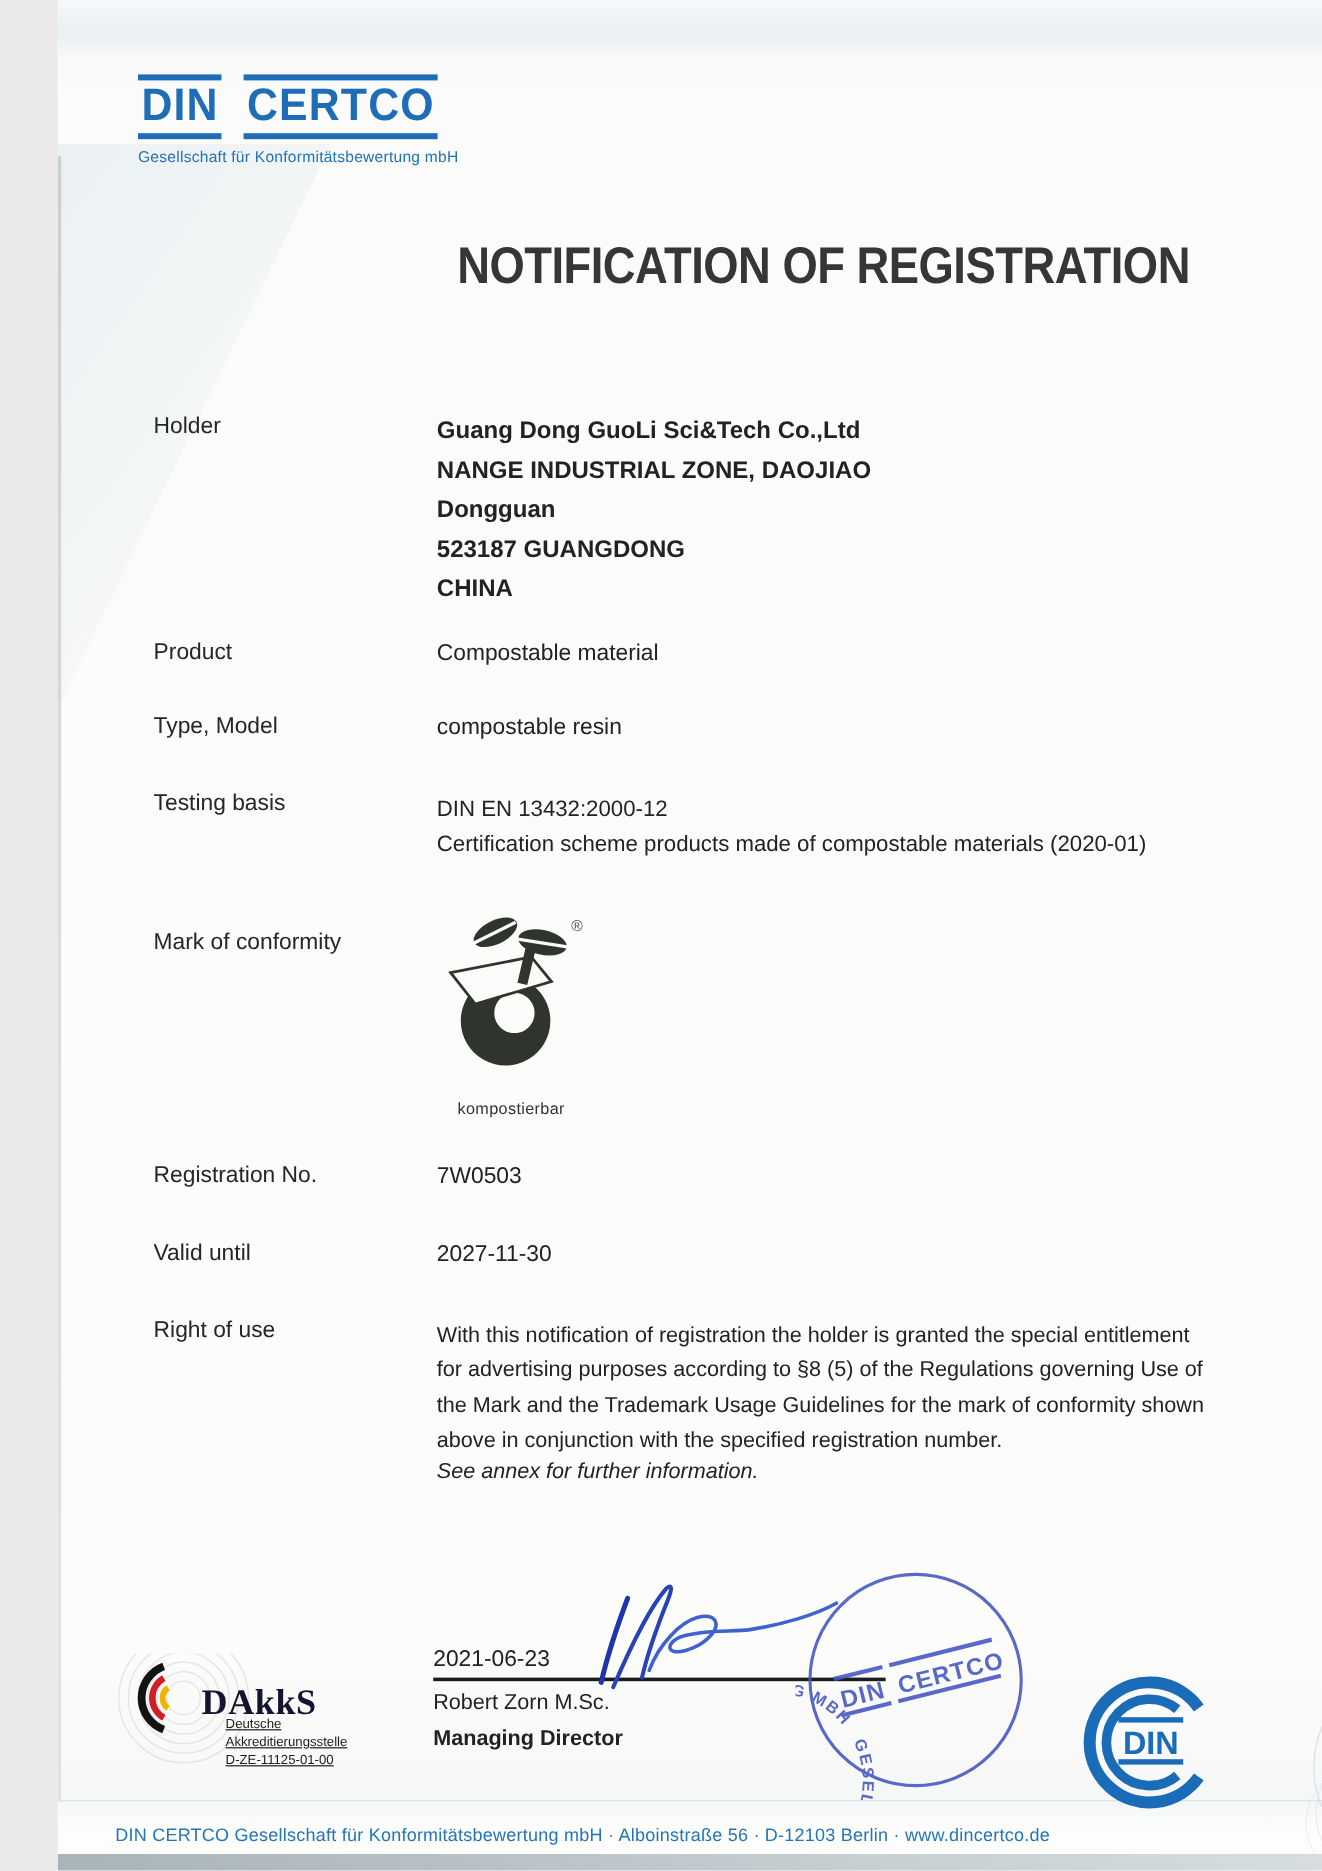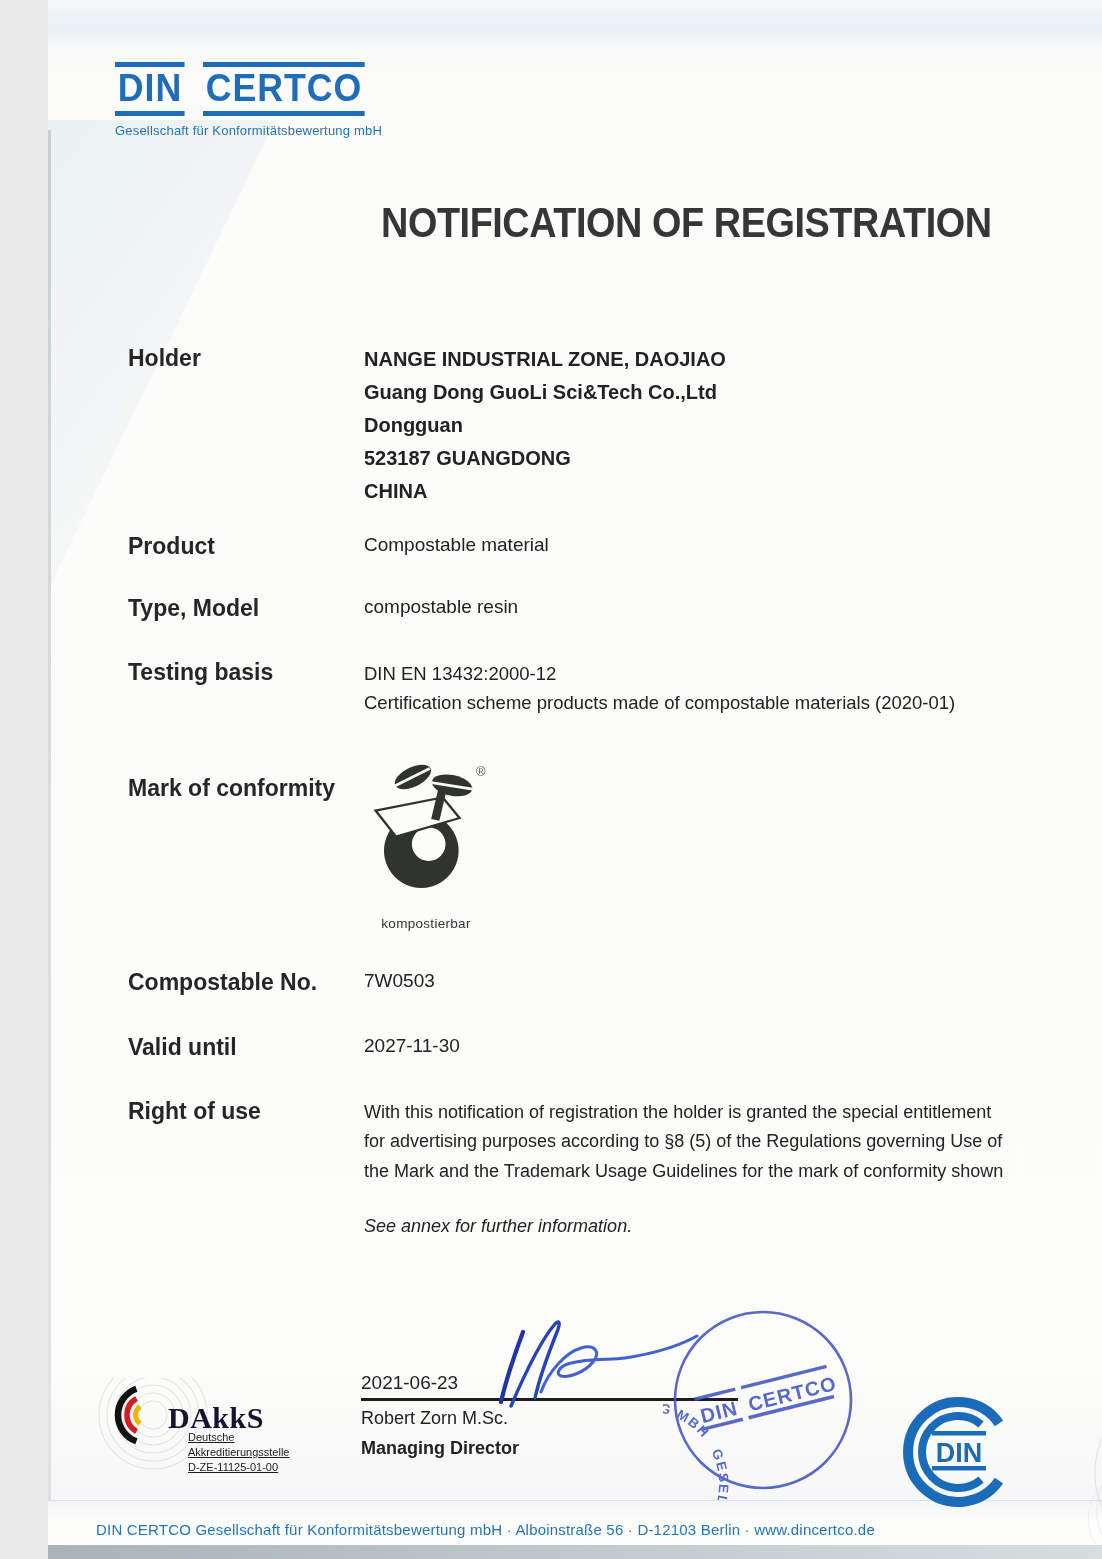--- a/index.html
+++ b/index.html
@@ -25,21 +25,21 @@
   .brand-words{display:flex;gap:14px;align-items:stretch;}
   .brand-word{border-top:5px solid #1f6db6;border-bottom:5px solid #1f6db6;
     padding:2px 3px 4px;font-weight:bold;font-size:38px;line-height:1;
     color:#1f6db6;letter-spacing:1px;transform:scaleX(.94);transform-origin:left;}
   .brand-sub{margin-top:7px;font-size:13px;color:#2273b8;letter-spacing:.2px;}
   
   .doc-title{position:absolute;left:333px;top:198px;font-size:43px;font-weight:bold;
     color:#363636;letter-spacing:-.5px;white-space:nowrap;
     transform:scaleX(.88);transform-origin:left;}
   
-  .lbl{position:absolute;left:80px;font-size:23px;font-weight:bold;color:#262626;white-space:nowrap;}
+  .lbl{position:absolute;left:80px;font-size:19px;font-weight:normal;color:#262626;white-space:nowrap;}
   .val{position:absolute;left:316px;font-size:19px;color:#222;white-space:nowrap;}
   .val.bold{font-weight:bold;font-size:20px;}
   .holder-lines div{line-height:33px;}
   .testing-lines div{line-height:29px;font-size:18.5px;}
   .rou-lines div{line-height:29.4px;font-size:18px;}
   .annex{position:absolute;left:316px;top:1216px;font-size:18px;color:#222;font-style:italic;}
   
   .mark-wrap{position:absolute;left:318px;top:762px;width:118px;height:140px;}
   .reg-sym{position:absolute;left:428px;top:764px;font-size:13px;color:#555;}
   .mark-caption{position:absolute;left:308px;top:916px;width:140px;text-align:center;
@@ -80,22 +80,22 @@
       <span class="brand-word">DIN</span>
       <span class="brand-word">CERTCO</span>
     </div>
     <div class="brand-sub">Gesellschaft für Konformitätsbewertung mbH</div>
   </div>
 
   <div class="doc-title">NOTIFICATION OF REGISTRATION</div>
 
   <div class="lbl" style="top:345px">Holder</div>
   <div class="val bold holder-lines" style="top:343px">
+    <div>Guang Dong GuoLi Sci&amp;Tech Co.,Ltd</div>
     <div>NANGE INDUSTRIAL ZONE, DAOJIAO</div>
-    <div>Guang Dong GuoLi Sci&amp;Tech Co.,Ltd</div>
     <div>Dongguan</div>
     <div>523187 GUANGDONG</div>
     <div>CHINA</div>
   </div>
 
   <div class="lbl" style="top:533px">Product</div>
   <div class="val" style="top:534px">Compostable material</div>
 
   <div class="lbl" style="top:595px">Type, Model</div>
   <div class="val" style="top:596px">compostable resin</div>
@@ -116,31 +116,32 @@
         <ellipse cx="46" cy="16" rx="21" ry="10.5" transform="rotate(-26 46 16)"></ellipse>
         <ellipse cx="88" cy="25" rx="22" ry="11" transform="rotate(12 88 25)"></ellipse>
       </g>
       <line x1="26" y1="26" x2="64" y2="7" stroke="#fbfbf9" stroke-width="3"></line>
       <line x1="66" y1="22" x2="110" y2="29" stroke="#fbfbf9" stroke-width="3"></line>
     </svg>
   </div>
   <div class="reg-sym">®</div>
   <div class="mark-caption">kompostierbar</div>
 
-  <div class="lbl" style="top:969px">Compostable No.</div>
+  <div class="lbl" style="top:969px">Registration No.</div>
   <div class="val" style="top:970px">7W0503</div>
 
   <div class="lbl" style="top:1034px">Valid until</div>
   <div class="val" style="top:1035px">2027-11-30</div>
 
   <div class="lbl" style="top:1098px">Right of use</div>
   <div class="val rou-lines" style="top:1098px">
     <div>With this notification of registration the holder is granted the special entitlement</div>
     <div>for advertising purposes according to §8 (5) of the Regulations governing Use of</div>
     <div>the Mark and the Trademark Usage Guidelines for the mark of conformity shown</div>
+    <div>above in conjunction with the specified registration number.</div>
   </div>
   <div class="annex">See annex for further information.</div>
 
   <div class="sig-date">2021-06-23</div>
   <div class="sig-line"></div>
   <div class="sig-name">Robert Zorn M.Sc.</div>
   <div class="sig-role">Managing Director</div>
   <svg class="sig-svg" width="230" height="92" viewBox="0 0 230 92">
     <g fill="none" stroke-linecap="round">
       <path d="M18,84 C24,58 34,30 40,14" stroke="#2036a8" stroke-width="4.2"></path>

